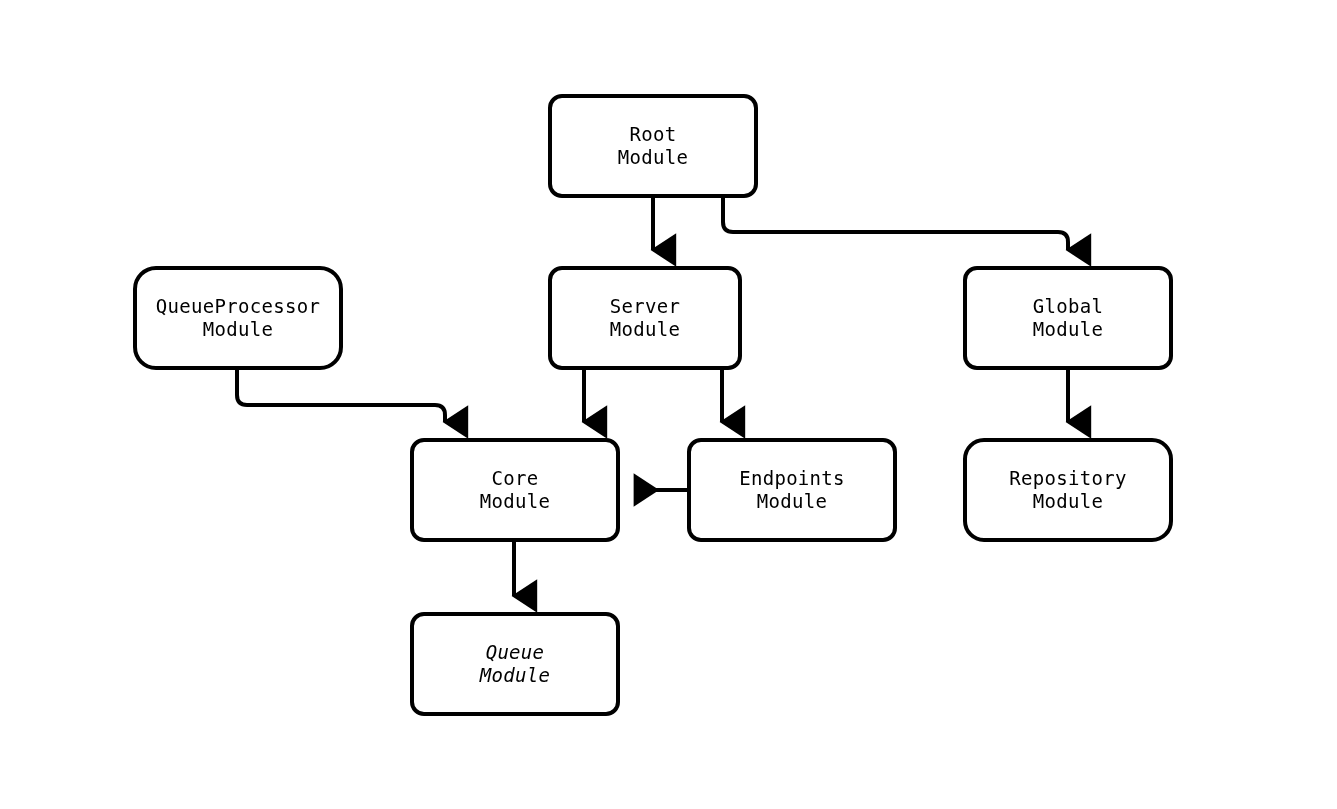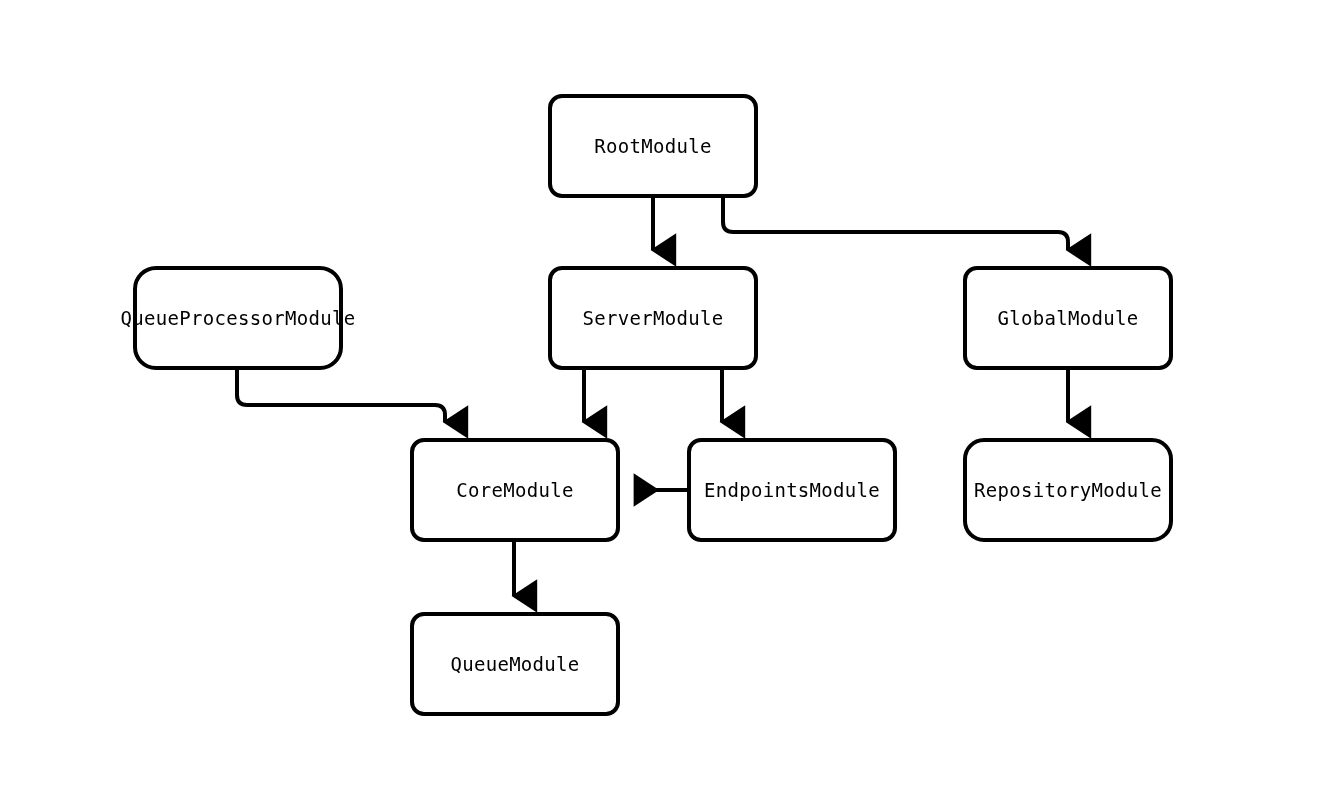--- a/index.html
+++ b/index.html
@@ -22,21 +22,21 @@
     width: 1337px;
     height: 809px;
   }
   .node {
     position: absolute;
     box-sizing: border-box;
     border: 4px solid #000000;
     border-radius: 14px;
     background: #ffffff;
     display: flex;
-    flex-direction: row;
+    flex-direction: column;
     align-items: center;
     justify-content: center;
     text-align: center;
     color: #000000;
     font-family: "DejaVu Sans Mono", "Liberation Mono", monospace;
     font-size: 19px;
     line-height: 23px;
     letter-spacing: 0.3px;
     z-index: 2;
   }
@@ -84,21 +84,21 @@
   <div class="node" style="left:548px; top:94px; width:210px; height:104px;">
     <span class="node-line">Root</span>
     <span class="node-line">Module</span>
   </div>
 
   <div class="node" style="left:133px; top:266px; width:210px; height:104px;border-radius:23px;">
     <span class="node-line">QueueProcessor</span>
     <span class="node-line">Module</span>
   </div>
 
-  <div class="node" style="left:548px; top:266px; width:210px; height:104px;">
+  <div class="node" style="left:548px; top:266px; width:194px; height:104px;">
     <span class="node-line">Server</span>
     <span class="node-line">Module</span>
   </div>
 
   <div class="node" style="left:963px; top:266px; width:210px; height:104px;">
     <span class="node-line">Global</span>
     <span class="node-line">Module</span>
   </div>
 
   <div class="node" style="left:410px; top:438px; width:210px; height:104px;">
@@ -109,18 +109,18 @@
   <div class="node" style="left:687px; top:438px; width:210px; height:104px;justify-content:center;">
     <span class="node-line">Endpoints</span>
     <span class="node-line">Module</span>
   </div>
 
   <div class="node" style="left:963px; top:438px; width:210px; height:104px;border-radius:21px;">
     <span class="node-line">Repository</span>
     <span class="node-line">Module</span>
   </div>
 
-  <div class="node" style="left:410px; top:612px; width:210px; height:104px;">
+  <div class="node" style="left:410px; top:612px; width:210px; height:104px;font-style:italic;">
     <span class="node-line">Queue</span>
     <span class="node-line">Module</span>
   </div>
 
 </div>
 
 </body></html>

